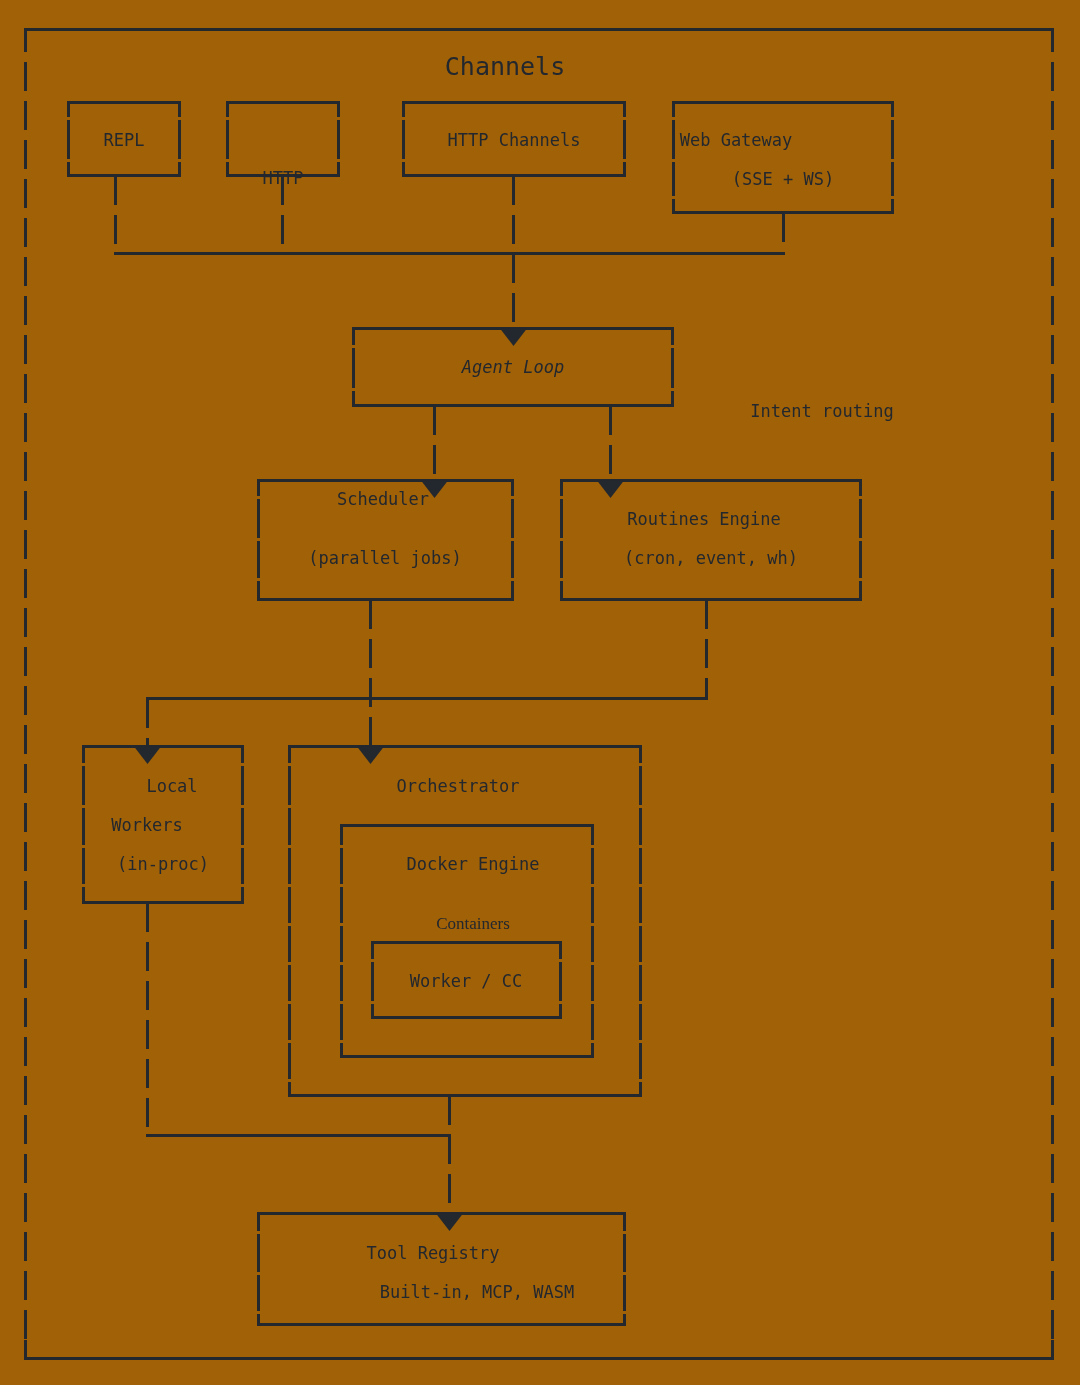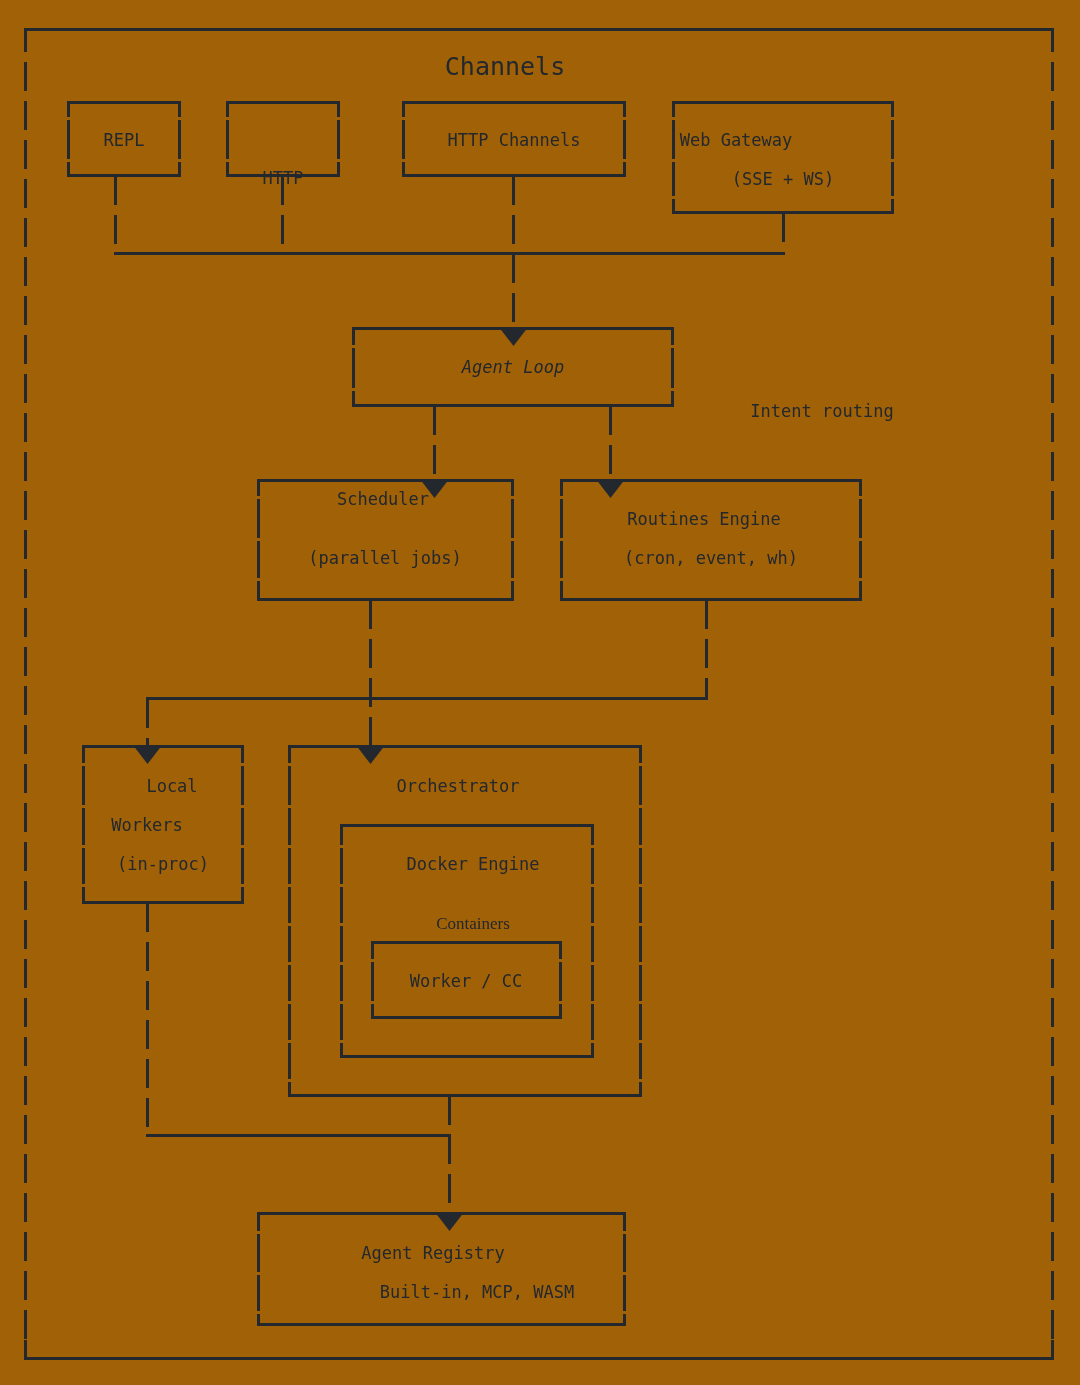--- a/index.html
+++ b/index.html
@@ -283,15 +283,15 @@
   <div class="lbl" style="left:147px; top:806px;">Workers</div>
   <div class="lbl" style="left:163px; top:845px;">(in-proc)</div>
 
   <div class="lbl" style="left:458px; top:767px;">Orchestrator</div>
 
   <div class="lbl" style="left:473px; top:845px;">Docker Engine</div>
   <div class="lbl" style="left:473px; top:904px;font-family:Liberation Serif, serif;">Containers</div>
 
   <div class="lbl" style="left:466px; top:962px;">Worker / CC</div>
 
-  <div class="lbl" style="left:433px; top:1234px;">Agent Registry</div>
+  <div class="lbl" style="left:433px; top:1234px;">Tool Registry</div>
   <div class="lbl" style="left:441px; top:1273px;margin-left:36px;">Built-in, MCP, WASM</div>
 </div>
 
 </body></html>

